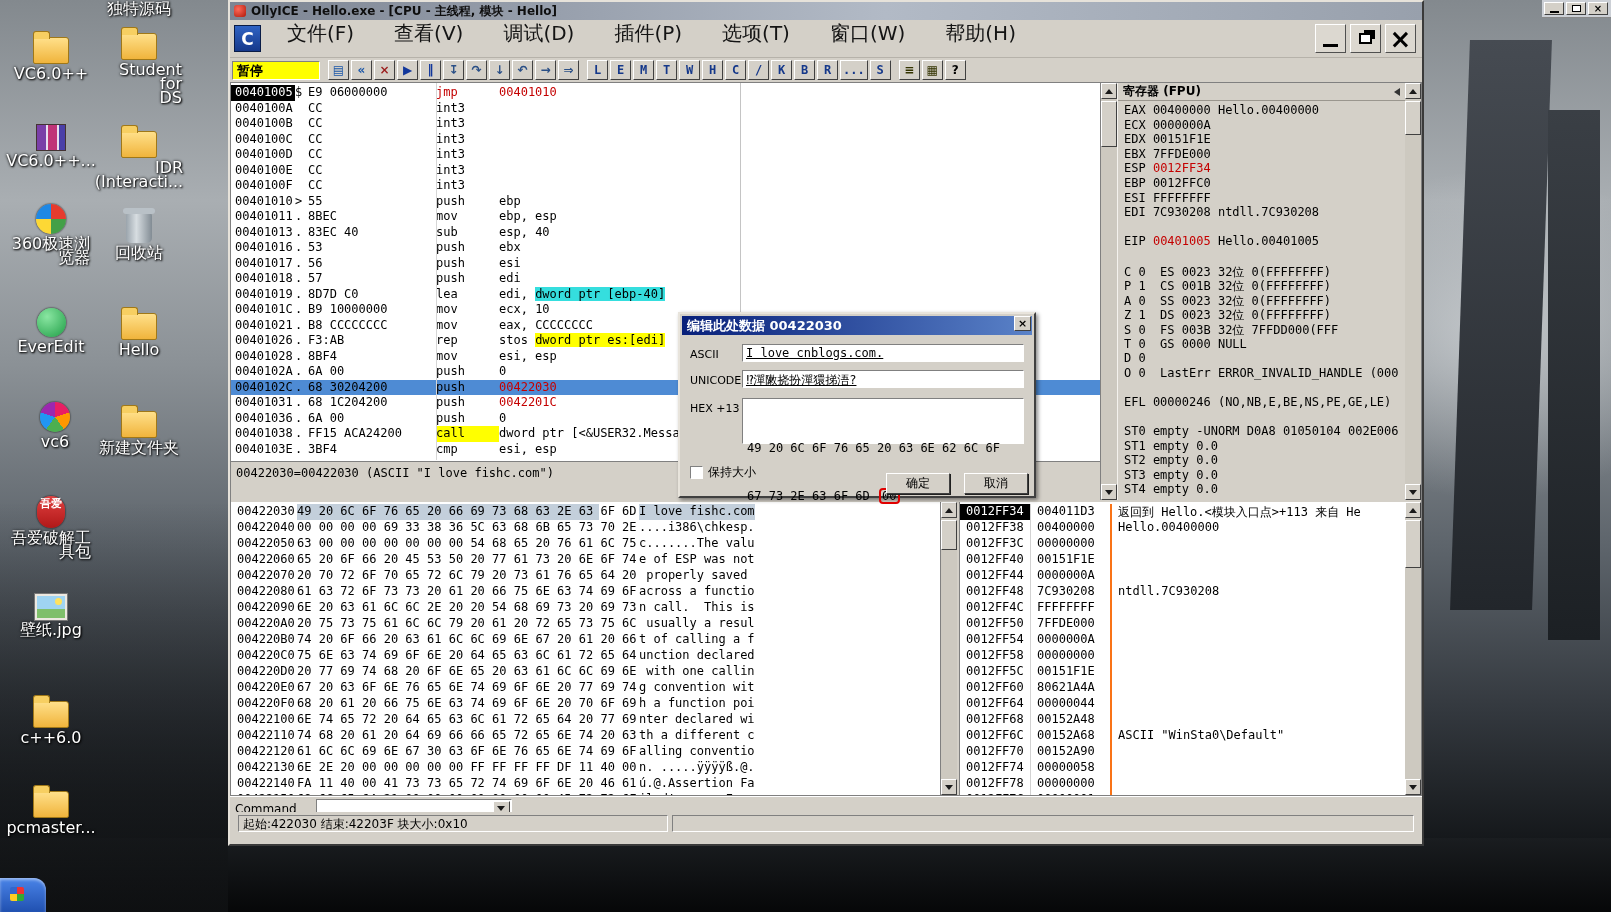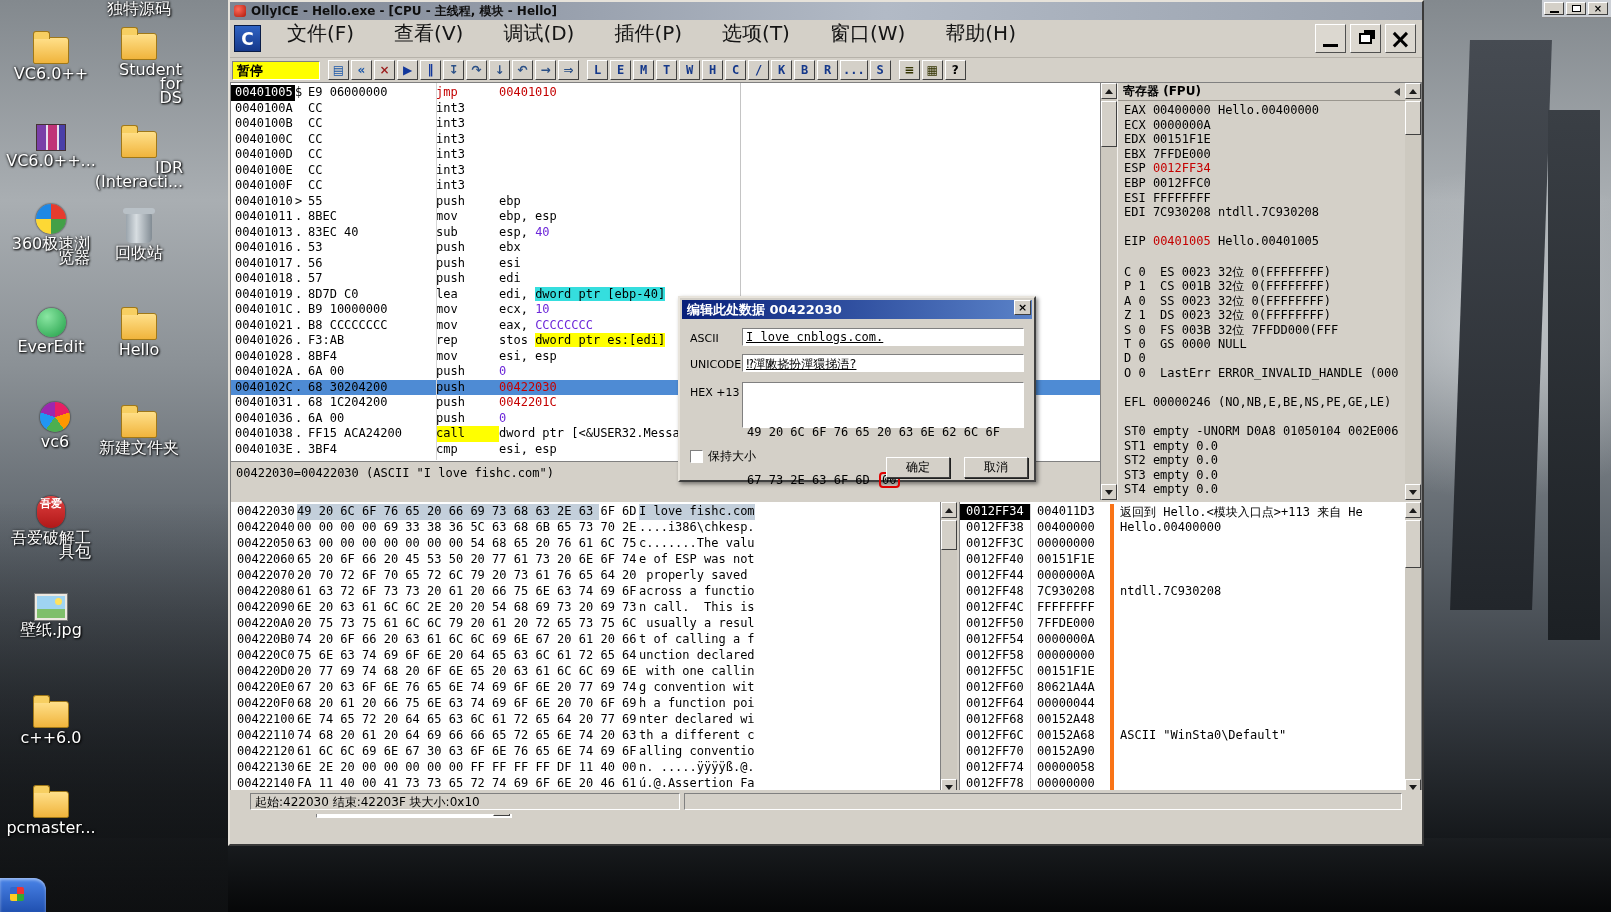--- a/index.html
+++ b/index.html
@@ -95,21 +95,21 @@
   .col-div{position:absolute;top:0;width:1px;height:377px;background:#d6d6d6}
   .drow{display:flex;height:15.5px;line-height:15.5px;font:12px "DejaVu Sans Mono",monospace;white-space:pre}
   .drow.sel{background:#4E8BD4}
   .daddr{width:64px;padding-left:4px;flex:none}
   .daddr.eip{background:#000;color:#fff}
   .dpre{width:13px;flex:none}
   .dbytes{width:128px;flex:none}
   .dmn{width:63px;flex:none}
   .dops{flex:1;overflow:hidden}
   .c-red{color:#c40000}
-  .c-gold{color:#6d28d9}
+  .c-gold{color:#000000}
   .bg-cyan{background:#35dede}
   .bg-yellow{background:#ffff00}
   .infopane{position:absolute;left:0;top:378px;width:100%;height:39px;background:#D4D0C8;border-top:1px solid #808080;
     font:12px "DejaVu Sans Mono",monospace;padding:4px 0 0 5px;white-space:pre}
 
   .registers{position:absolute;left:886px;top:0;width:288px;height:417px;background:#D4D0C8;border-left:1px solid #f4f2ee;overflow:hidden}
   .reg-header{height:18px;background:#D4D0C8;border-bottom:1px solid #9a968e;display:flex;align-items:center;
     justify-content:space-between;padding:0 5px;font-size:12px;font-weight:bold}
   .tri-left{width:0;height:0;border-top:4px solid transparent;border-bottom:4px solid transparent;border-right:6px solid #333}
   .reg-rows{padding-top:2px}
@@ -122,21 +122,21 @@
   .haddr{width:66px;padding-left:6px;flex:none}
   .hbytes{width:302px;flex:none}
   .hascii{margin-left:40px;flex:none}
   .hsel{background:#c3cfdb}
 
   .stack{position:absolute;left:728px;top:0;width:446px;height:293px;background:#fff;border-left:1px solid #808080;overflow:hidden;padding-top:2px}
   .srow{display:flex;height:16px;line-height:16px;font:12px "DejaVu Sans Mono",monospace;white-space:pre}
   .saddr{width:70px;padding-left:6px;flex:none}
   .saddr.eip{background:#000;color:#fff}
   .svalue{width:80px;padding-left:6px;flex:none;border-left:1px solid #d2d2d2}
-  .scomment{flex:1;padding-left:6px;border-left:4px solid #f97316;overflow:hidden}
+  .scomment{flex:1;padding-left:6px;border-left:2px solid #f97316;overflow:hidden}
 
   
   .sb{position:absolute;width:16px;background:#cdc9c0}
   .sb-btn{position:absolute;left:0;width:16px;height:16px;background:#D4D0C8;border:1px solid;
     border-color:#fff #404040 #404040 #fff;display:flex;align-items:center;justify-content:center}
   .sb-up{top:0}.sb-dn{bottom:0}
   .sb-thumb{position:absolute;left:0;width:16px;background:#D4D0C8;border:1px solid;border-color:#fff #404040 #404040 #fff}
   .tri{width:0;height:0}
   .tri-up{border:4px solid transparent;border-bottom:5px solid #1a1a1a;margin-top:-4px}
   .tri-dn{border:4px solid transparent;border-top:5px solid #1a1a1a;margin-bottom:-4px}
@@ -145,26 +145,26 @@
   .sb-dump{left:710px;top:0;height:293px}
   .sb-stack{left:1174px;top:0;height:293px}
 
   
   .cmdbar{position:absolute;left:0;top:794px;width:1192px;height:24px;background:#D4D0C8;border-top:1px solid #fff;
     display:flex;align-items:center;gap:19px;padding-left:5px}
   .cmdlabel{font-size:12px}
   .combo{width:196px;height:19px;background:#fff;border:1px solid;border-color:#808080 #fff #fff #808080;position:relative}
   .combo-btn{position:absolute;right:1px;top:1px;width:17px;height:15px;background:#D4D0C8;border:1px solid;
     border-color:#fff #404040 #404040 #fff;display:flex;align-items:center;justify-content:center}
-  .statusbar{position:absolute;left:0;top:788px;width:1192px;height:24px;background:#D4D0C8;display:flex;gap:4px;padding:3px 20px}
+  .statusbar{position:absolute;left:0;top:810px;width:1192px;height:24px;background:#D4D0C8;display:flex;gap:4px;padding:3px 8px}
   .stcell{border:1px solid;border-color:#808080 #fff #fff #808080;height:17px;font-size:12px;padding:0 4px;white-space:nowrap;overflow:hidden}
   .st1{width:430px}.st2{flex:1}
 
   
-  .dialog{position:absolute;left:678px;top:296px;width:358px;height:186px;background:#D4D0C8;z-index:99;
+  .dialog{position:absolute;left:678px;top:312px;width:358px;height:186px;background:#D4D0C8;z-index:99;
     border:2px solid;border-color:#e8e4dc #404040 #404040 #e8e4dc;box-shadow:2px 2px 4px rgba(0,0,0,.45)}
   .dlg-title{position:absolute;left:2px;top:2px;right:2px;height:19px;color:#fff;font-size:13px;font-weight:bold;
     background:linear-gradient(90deg,#08207a,#5a82c8);display:flex;align-items:center;padding:0 5px;white-space:nowrap}
   .dlg-x{position:absolute;right:3px;top:2px;width:17px;height:15px;background:#D4D0C8;border:1px solid;
     border-color:#fff #404040 #404040 #fff;display:flex;align-items:center;justify-content:center;color:#000;
     font-size:11px;font-weight:bold}
   .dlg-label{position:absolute;left:10px;font-size:11px;color:#000}
   .dlg-input{position:absolute;left:62px;right:10px;height:18px;background:#fff;border:1px solid;
     border-color:#808080 #fff #fff #808080;font:12px "DejaVu Sans Mono",monospace;padding:1px 3px;white-space:pre;overflow:hidden}
   .dlg-input .uval{text-decoration:underline}

